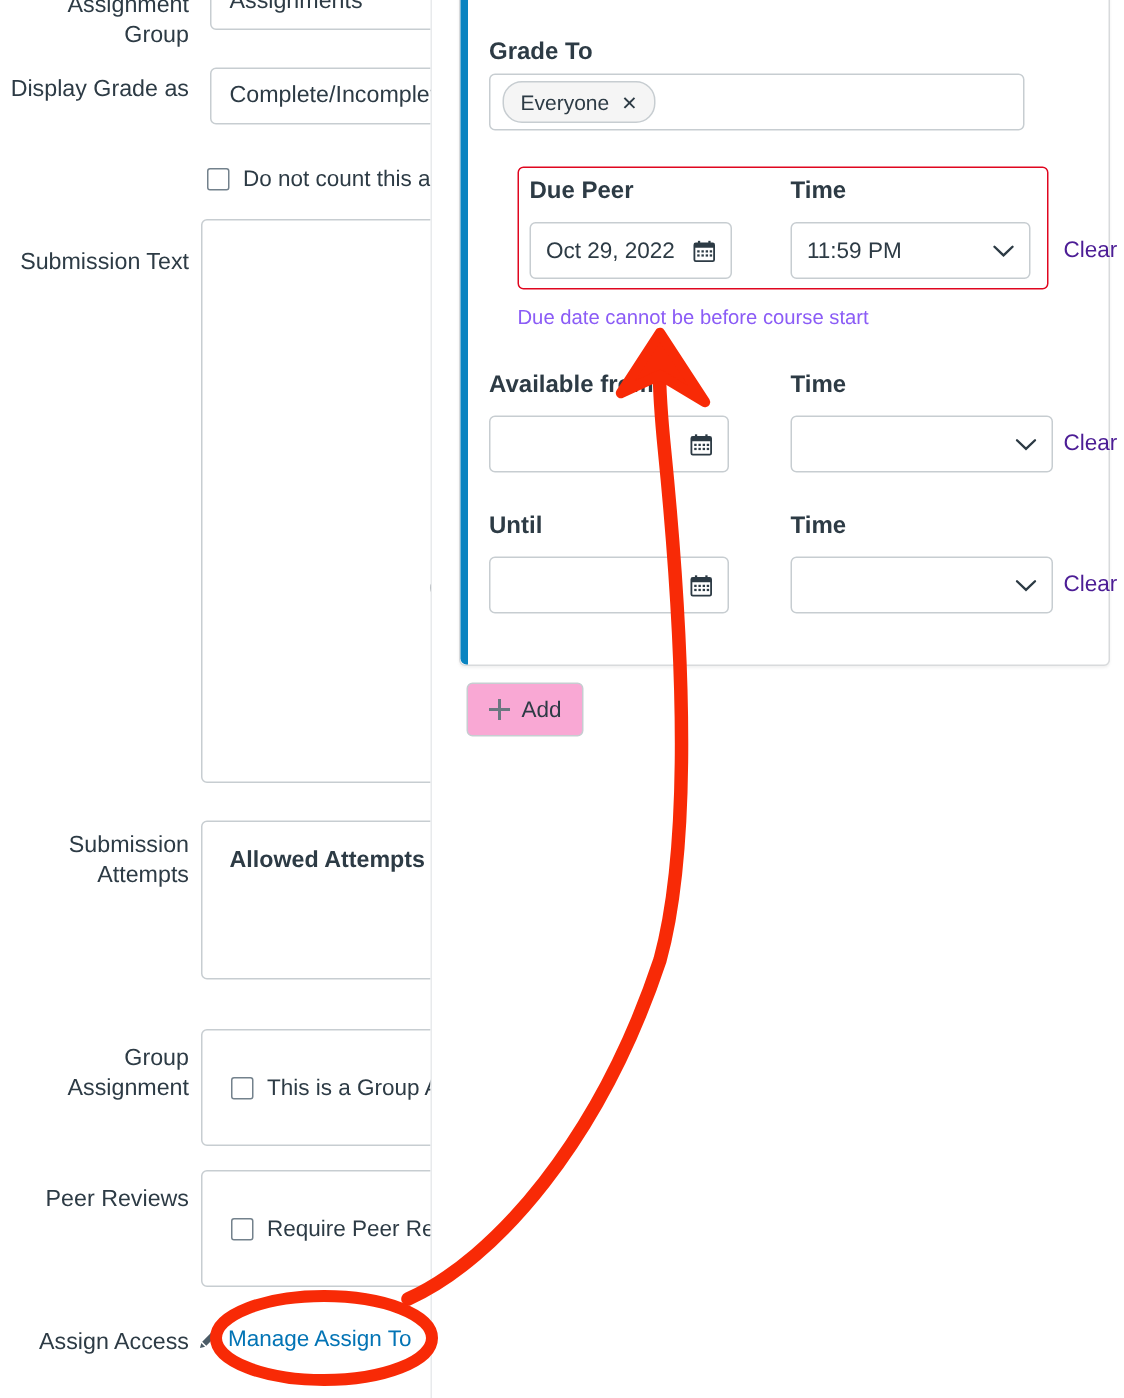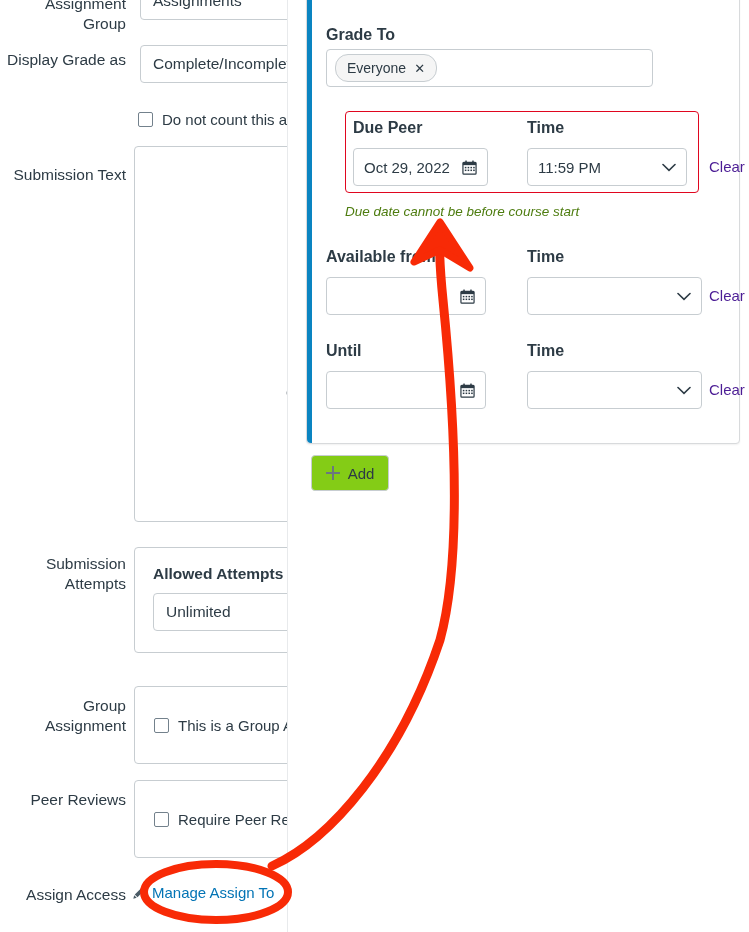--- a/index.html
+++ b/index.html
@@ -78,37 +78,37 @@
     display:inline-flex;align-items:center;gap:8px;height:26px;padding:0 11px;
     border:1px solid #c7cdd1;border-radius:13px;background:#f5f5f5;
     font-size:14px;color:#2d3b45;
   }
   .pill-x{font-size:13px;color:#2d3b45;cursor:pointer;line-height:1;}
 
   #duedate-group{
     position:absolute;left:19px;top:118px;width:354px;height:82px;
     box-sizing:border-box;border:1px solid #e0061f;border-radius:4px;
   }
-  .err-text{font-size:13.5px;color:#4d7c0f;font-style:italic;}
+  .err-text{font-size:13.5px;color:#8b5cf6;}
 
   .dfield{
     box-sizing:border-box;border:1px solid #c7cdd1;border-radius:4px;background:#fff;
     height:38px;display:flex;align-items:center;justify-content:space-between;
     padding:0 10px;font-size:15px;color:#2d3b45;
   }
   .dfield .val{white-space:nowrap;text-align:right;}
 
   .cal-ico{width:15px;height:15px;flex:0 0 auto;}
   .chev{width:14px;height:9px;flex:0 0 auto;}
 
   .clearlink{font-size:15px;color:#4c1d95;cursor:pointer;}
 
   #add-btn{
     position:absolute;left:311px;top:455px;width:78px;height:36px;
-    box-sizing:border-box;border:1px solid #c7cdd1;border-radius:4px;background:#84cc16;
+    box-sizing:border-box;border:1px solid #c7cdd1;border-radius:4px;background:#f9a8d4;
     display:flex;align-items:center;justify-content:center;gap:8px;
     font-size:15px;color:#2d3b45;cursor:pointer;
   }
   .plus{width:14px;height:14px;position:relative;flex:0 0 auto;}
   .plus::before,.plus::after{content:"";position:absolute;background:#6b7780;}
   .plus::before{left:0;top:6px;width:14px;height:2px;}
   .plus::after{top:0;left:6px;width:2px;height:14px;}
 
   
   #annot{position:absolute;left:0;top:0;width:749px;height:932px;pointer-events:none;}
@@ -171,23 +171,20 @@
         <span class="cbox"></span>
         <span class="cblabel">Enable VeriCite Su</span>
       </div>
     </div>
   </div>
 
   <div class="frow" style="top:552px;">
     <div class="flabel" style="top:2px;left:-12px;width:138px;">Submission Attempts</div>
     <div class="fctl fieldset" style="left:134px;top:-5px;width:330px;height:106px;">
       <div class="legendish" style="position:absolute;left:18px;top:17px;">Allowed Attempts</div>
-      <div class="sel" style="position:absolute;left:18px;top:45px;width:190px;height:38px;">
-        <span>Unlimited</span>
-      </div>
     </div>
   </div>
 
   <div class="frow" style="top:694px;">
     <div class="flabel" style="top:2px;">Group Assignment</div>
     <div class="fctl fieldset" style="left:134px;top:-8px;width:330px;height:78px;">
       <div class="cbrow" style="position:absolute;left:19px;top:27px;">
         <span class="cbox"></span>
         <span class="cblabel">This is a Group Ass</span>
       </div>
@@ -216,21 +213,21 @@
 </div>
 
 <div id="overlay"></div>
 
 <div id="assign-card">
   <div id="assign-accent"></div>
 
   <div class="card-inner">
 
     <div class="h-label" style="position:absolute;left:0;top:33px;">Grade To</div>
-    <div id="assignee-box" style="position:absolute;left:0;top:56px;width:327px;">
+    <div id="assignee-box" style="position:absolute;left:0;top:56px;width:357px;">
       <span class="pill">
         <span>Everyone</span>
         <span class="pill-x">✕</span>
       </span>
     </div>
 
     <div id="duedate-group"></div>
 
     <div class="h-label" style="position:absolute;left:27px;top:126px;">Due Peer</div>
     <div class="dfield" style="position:absolute;left:27px;top:155px;width:135px;">

